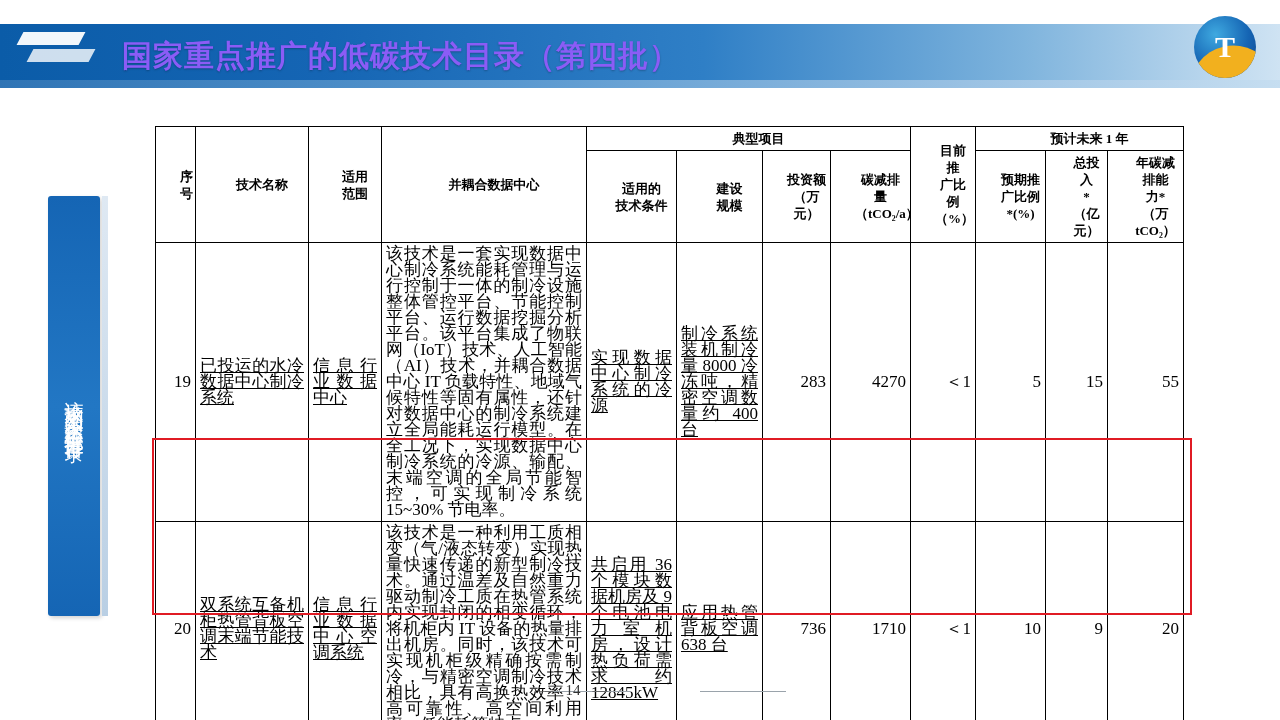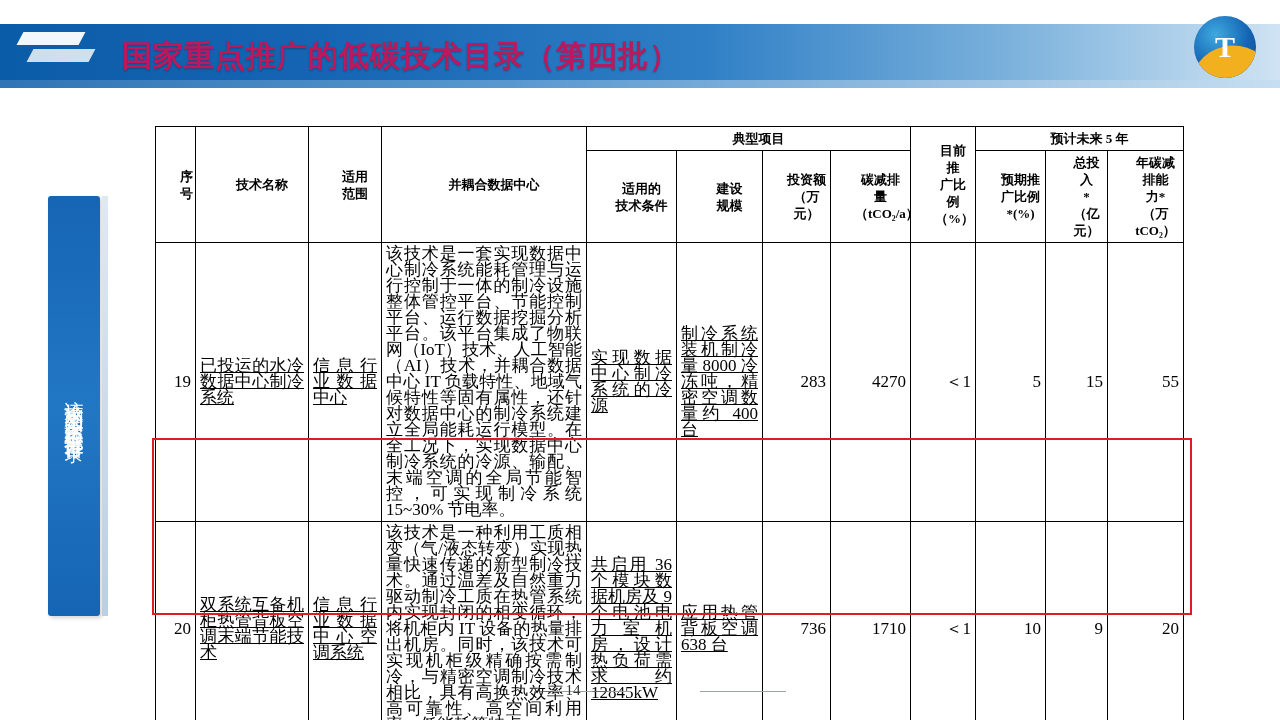--- a/index.html
+++ b/index.html
@@ -57,21 +57,21 @@
     background: #ffffff;
     transform: skewX(-28deg);
     opacity: .8;
   }
   .header-title {
     position: absolute;
     left: 122px;
     top: 36px;
     font-size: 30px;
     font-weight: bold;
-    color: #be185d;
+    color: #8b5cf6;
     letter-spacing: 1px;
     font-family: "Liberation Serif", serif;
     text-shadow: 0 1px 2px rgba(0,0,0,.25);
     white-space: nowrap;
   }
   .logo {
     position: absolute;
     right: 24px;
     top: 16px;
     width: 62px;
@@ -267,21 +267,21 @@
           <div>适用</div>
           <div>范围</div>
         </th>
         <th rowspan="2" class="c-center">并耦合数据中心</th>
         <th colspan="4" class="c-center">典型项目</th>
         <th rowspan="2" class="c-center">
           <div>目前推</div>
           <div>广比例</div>
           <div>（%）</div>
         </th>
-        <th colspan="3" class="c-center">预计未来 5 年</th>
+        <th colspan="3" class="c-center">预计未来 1 年</th>
       </tr>
       <tr>
         <th class="c-center">
           <div>适用的</div>
           <div>技术条件</div>
         </th>
         <th class="c-center">
           <div>建设</div>
           <div>规模</div>
         </th>

